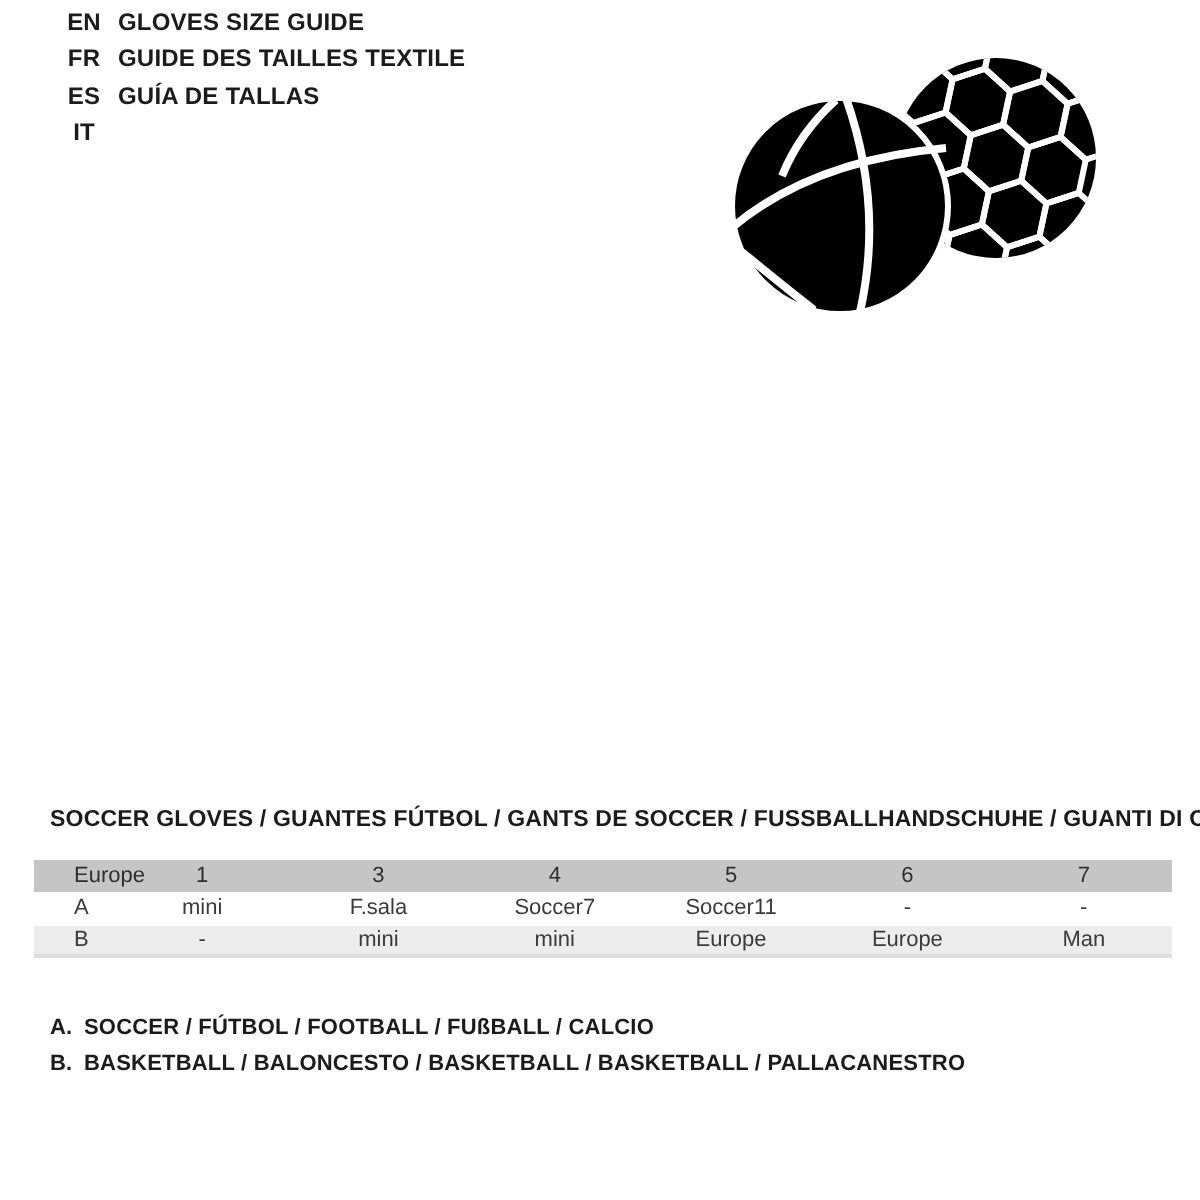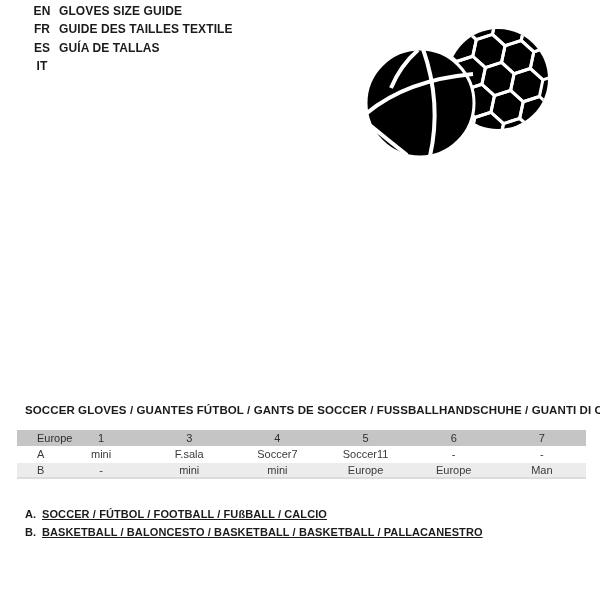--- a/index.html
+++ b/index.html
@@ -84,21 +84,20 @@
     left: 25px;
     top: 506px;
   }
   .legend-row {
     font-weight: 700;
     font-size: 11px;
     line-height: 17.5px;
     color: #1b1b1b;
     letter-spacing: 0.1px;
     white-space: nowrap;
-    text-decoration: underline;
   }
   .legend-key { display: inline-block; width: 17px; }
 </style>
 </head>
 <body>
 
 <div class="canvas">
 
   <div class="lang-list">
     <div class="lang-row">

